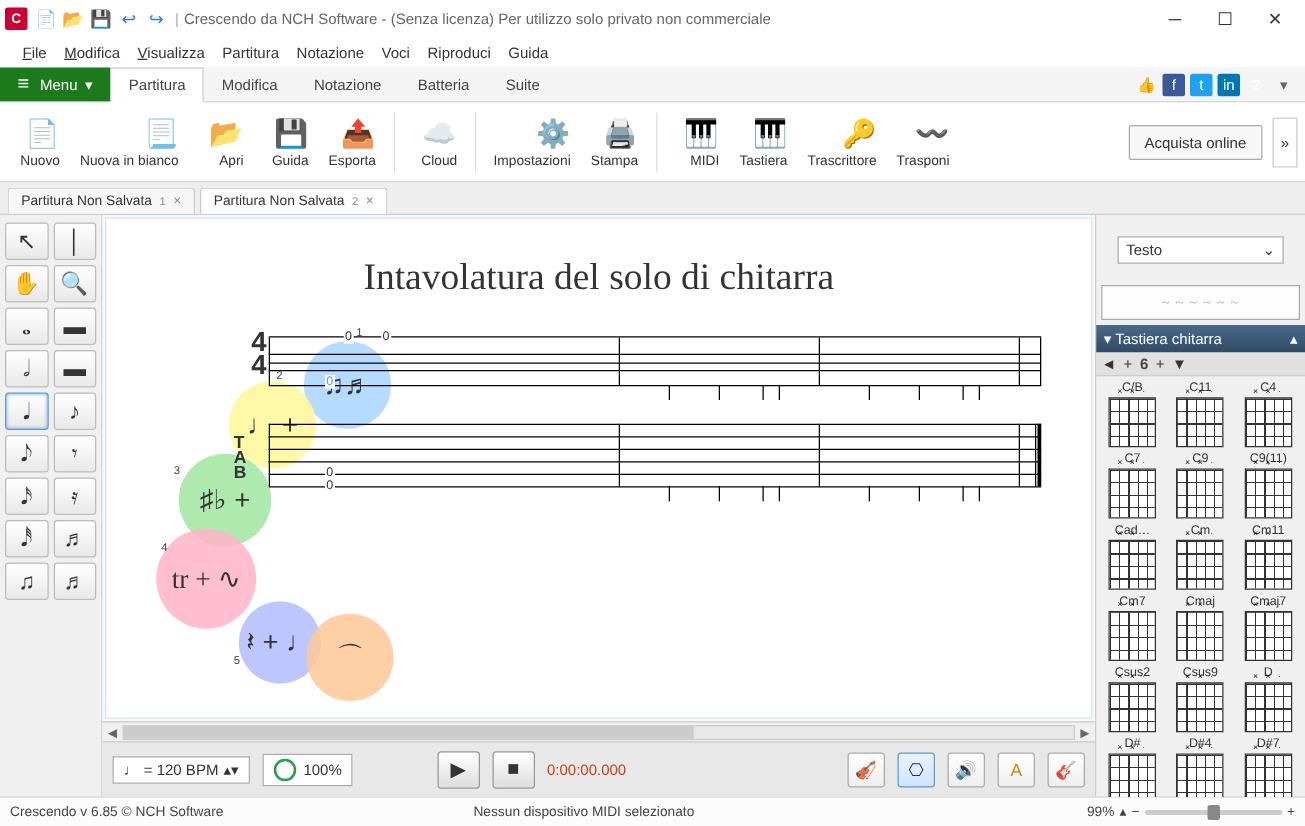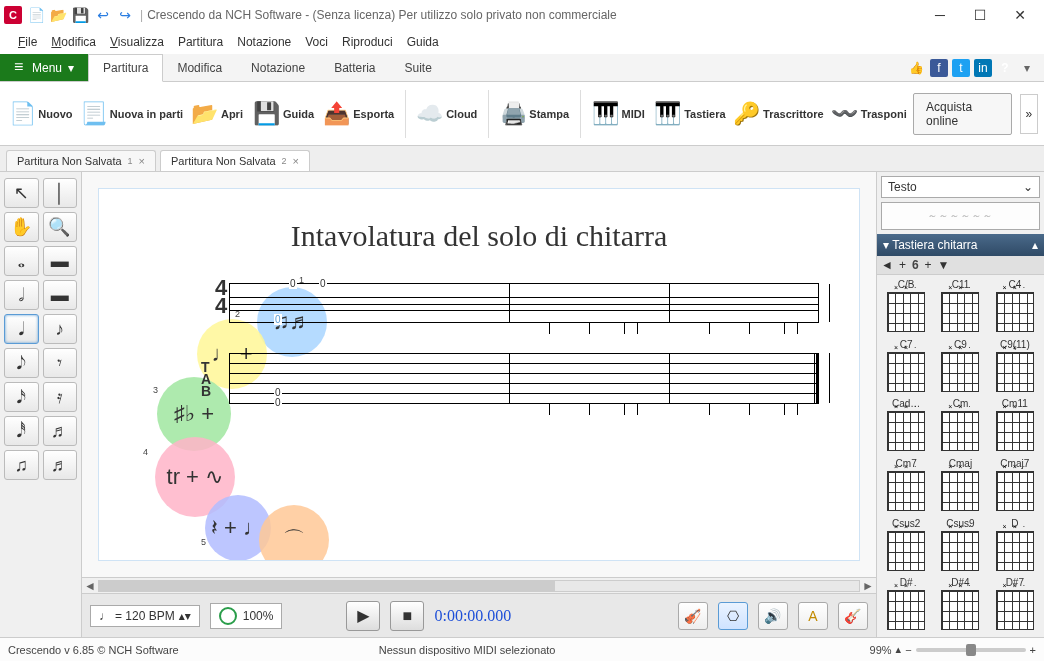--- a/index.html
+++ b/index.html
@@ -28,50 +28,50 @@
 .rtab.active { background: #fff; border: 1px solid #ccc; border-bottom: 1px solid #fff; margin-bottom: -1px; }
 .ribbon-tabs .spacer { flex: 1; }
 .social { display: flex; align-items: center; gap: 4px; padding-right: 8px; }
 .social span { width: 18px; height: 18px; display: inline-flex; align-items: center; justify-content: center; border-radius: 2px; font-size: 12px; color: #fff; }
 .fb { background:#3b5998; } .tw { background:#1da1f2; } .li { background:#0077b5; }
 .thumb { color:#1da1f2; background:none; }
 .help { color:#1a5fb4; background:none; font-weight:bold; }
 
 
 .ribbon { height: 64px; background: #fff; border-bottom: 1px solid #ccc; display: flex; align-items: center; padding: 0 6px; gap: 4px; }
-.ritem { display: flex; flex-direction: row; align-items: center; justify-content: center; min-width: 48px; padding: 2px 6px; gap: 2px; font-weight: bold; }
+.ritem { display: flex; flex-direction: column; align-items: flex-end; justify-content: center; min-width: 48px; padding: 2px 6px; gap: 2px; }
 .ritem .ricon { width: 28px; height: 28px; display: flex; align-items: center; justify-content: center; font-size: 22px; }
 .ritem .rlabel { font-size: 11px; color: #333; white-space: nowrap; }
 .rsep { width: 1px; height: 48px; background: #ddd; margin: 0 4px; }
 .buy-btn { border: 1px solid #aaa; background: #f7f7f7; padding: 6px 12px; border-radius: 2px; margin-left: auto; margin-right: 4px; font-size: 12px; }
 .more-btn { width: 20px; height: 40px; border: 1px solid #ccc; display:flex;align-items:center;justify-content:center; }
 
 
 .doctabs { height: 26px; background: #eee; border-bottom: 1px solid #ccc; display: flex; align-items: flex-end; padding: 0 6px; gap: 4px; }
 .doctab { background: #f7f7f7; border: 1px solid #ccc; border-bottom: none; padding: 4px 10px; font-size: 11px; display: flex; align-items: center; gap: 6px; border-radius: 3px 3px 0 0; justify-content: flex-end; }
 .doctab.active { background: #fff; }
 .doctab sup { font-size: 9px; color: #888; }
 .doctab .close { color: #888; font-size: 11px; }
 
 
 .main { display: flex; height: calc(661px - 30px - 24px - 28px - 64px - 26px - 24px); }
 .palette { width: 82px; background: #f0f0f0; border-right: 1px solid #ccc; padding: 6px 4px; display: grid; grid-template-columns: 1fr 1fr; gap: 4px; align-content: start; }
 .pbtn { height: 30px; background: linear-gradient(#fff,#e8e8e8); border: 1px solid #bbb; border-radius: 3px; display: flex; align-items: center; justify-content: center; font-size: 18px; }
 .pbtn.sel { border-color: #5a9bd5; box-shadow: inset 0 0 3px #5a9bd5; }
 
 .score-wrap { flex: 1; display: flex; flex-direction: column; background: #f8f8f8; }
-.score-scroll { flex: 1; overflow: auto; position: relative; background: #fff; margin: 16px; border: 1px solid #cfe3f5; }
+.score-scroll { flex: 1; overflow: auto; position: relative; background: #fff; margin: 2px; border: 1px solid #cfe3f5; }
 .score { padding: 30px 40px 40px 40px; position: relative; }
 .score h1 { font-family: "Times New Roman", serif; font-weight: normal; font-size: 30px; text-align: center; margin-bottom: 30px; }
 
 .circle { position: absolute; border-radius: 50%; display: flex; align-items: center; justify-content: center; font-size: 22px; }
 .circle.c1 { background: rgba(168,213,255,0.85); width: 70px; height: 70px; left: 158px; top: 98px; }
 .circle.c2 { background: rgba(255,247,150,0.85); width: 70px; height: 70px; left: 98px; top: 130px; }
 .circle.c3 { background: rgba(160,230,160,0.85); width: 74px; height: 74px; left: 58px; top: 188px; }
-.circle.c4 { background: rgba(255,180,200,0.85); width: 80px; height: 80px; left: 56px; top: 248px; }
+.circle.c4 { background: rgba(255,180,200,0.85); width: 80px; height: 80px; left: 40px; top: 248px; font-family: Liberation Serif, serif; }
 .circle.c5 { background: rgba(178,188,255,0.85); width: 66px; height: 66px; left: 106px; top: 306px; }
 .circle.c6 { background: rgba(255,200,150,0.85); width: 70px; height: 70px; left: 160px; top: 316px; }
 .num { position:absolute; font-size:9px; color:#444; }
 
 .staff { margin-left: 90px; margin-top: 10px; }
 .staff-lines { border-top: 1px solid #000; border-bottom: 1px solid #000; height: 40px; position: relative; }
 .staff-lines::before, .staff-lines::after { content:""; position:absolute; left:0; right:0; border-top:1px solid #000; }
 .staff-lines::before { top: 13px; } .staff-lines::after { top: 26px; }
 .staff-lines .mid { position:absolute; left:0; right:0; top:20px; }
 .tab { margin-left: 90px; margin-top: 30px; height: 50px; position: relative; }
@@ -85,28 +85,28 @@
 
 .hscroll { height: 16px; display: flex; align-items: center; background: #f0f0f0; border-top:1px solid #ccc; }
 .hscroll .arrow { width: 16px; text-align: center; color:#666; }
 .hscroll .track { flex:1; height:12px; background:#e8e8e8; border:1px solid #ccc; position:relative; }
 .hscroll .thumb2 { position:absolute; left:0; width:60%; top:0; bottom:0; background:#ccc; }
 
 
 .transport { height: 44px; background: #e8e8e8; border-top: 1px solid #ccc; display: flex; align-items: center; padding: 0 8px; gap: 10px; }
 .tfield { background:#fff; border:1px solid #aaa; padding:3px 8px; display:flex; align-items:center; gap:4px; }
 .tbtn { width: 34px; height: 30px; background: linear-gradient(#fff,#ddd); border:1px solid #999; border-radius:3px; display:flex; align-items:center; justify-content:center; font-size:16px; }
-.timecode { font-family: Liberation Serif, serif; font-size: 16px; color:#1d4ed8; }
+.timecode { font-family: Liberation Sans, sans-serif; font-size: 12px; color:#c2410c; }
 .transport .tspacer { flex:1; }
 .smallbtn { width:30px; height:28px; border:1px solid #aaa; background:linear-gradient(#fff,#eee); border-radius:3px; display:flex;align-items:center;justify-content:center; font-size:14px; }
 .smallbtn.hl { border-color:#5a9bd5; background:linear-gradient(#eaf3ff,#cfe3ff); }
 
 
 .rightpanel { width: 168px; border-left: 1px solid #ccc; background: #f0f0f0; display: flex; flex-direction: column; }
-.rp-select { margin:4px; height:22px; border:1px solid #aaa; background:#fff; display:flex; align-items:center; padding:0 6px; justify-content:space-between; font-size:12px; }
+.rp-select { margin:17px; height:22px; border:1px solid #aaa; background:#fff; display:flex; align-items:center; padding:0 6px; justify-content:space-between; font-size:12px; }
 .rp-wave { margin:0 4px 4px 4px; height:28px; border:1px solid #aaa; background:#fdfdfd; display:flex; align-items:center; justify-content:center; color:#aaa; font-size:10px; letter-spacing:1px; }
 .rp-header { background: linear-gradient(#4a6a8a,#2f4a66); color:#fff; padding:4px 6px; font-size:12px; display:flex; align-items:center; justify-content:space-between; }
 .rp-toolbar { background:#e0e0e0; padding:2px 4px; display:flex; align-items:center; gap:6px; font-size:12px; border-bottom:1px solid #ccc; }
 .rp-toolbar .num { font-weight:bold; position:static; font-size:12px; }
 .chord-grid { flex:1; overflow:auto; padding:4px; display:grid; grid-template-columns: repeat(3,1fr); gap:4px 4px; }
 .chord { display:flex; flex-direction:column; align-items:center; gap:2px; }
 .chord .cname { font-size:10px; }
 .chord .cdiag { width:38px; height:40px; border:1px solid #333; position:relative; background:repeating-linear-gradient(to right,#333 0,#333 1px,transparent 1px,transparent 7.4px),repeating-linear-gradient(to bottom,#333 0,#333 1px,transparent 1px,transparent 10px); background-color:#fff; }
 .chord .cdiag::before { content:"× × ·"; position:absolute; top:-9px; left:0; right:0; font-size:7px; text-align:center; letter-spacing:2px; color:#000; }
 
@@ -180,40 +180,44 @@
   </div>
 </div>
 
 <div class="ribbon" id="ribbon-body">
     <div class="ritem">
       <div class="ricon ico-new"></div>
       <div class="rlabel">Nuovo</div>
     </div>
     <div class="ritem">
       <div class="ricon ico-blank"></div>
-      <div class="rlabel">Nuova in parti</div>
+      <div class="rlabel">Nuova in bianco</div>
     </div>
     <div class="ritem">
       <div class="ricon ico-open"></div>
       <div class="rlabel">Apri</div>
     </div>
     <div class="ritem">
       <div class="ricon ico-save"></div>
       <div class="rlabel">Guida</div>
     </div>
     <div class="ritem">
       <div class="ricon ico-export"></div>
       <div class="rlabel">Esporta</div>
     </div>
     <div class="rsep"></div>
     <div class="ritem">
       <div class="ricon ico-cloud"></div>
       <div class="rlabel">Cloud</div>
     </div>
     <div class="rsep"></div>
+    <div class="ritem">
+      <div class="ricon ico-settings"></div>
+      <div class="rlabel">Impostazioni</div>
+    </div>
     <div class="ritem">
       <div class="ricon ico-print"></div>
       <div class="rlabel">Stampa</div>
     </div>
     <div class="rsep"></div>
     <div class="ritem">
       <div class="ricon ico-midi"></div>
       <div class="rlabel">MIDI</div>
     </div>
     <div class="ritem">

